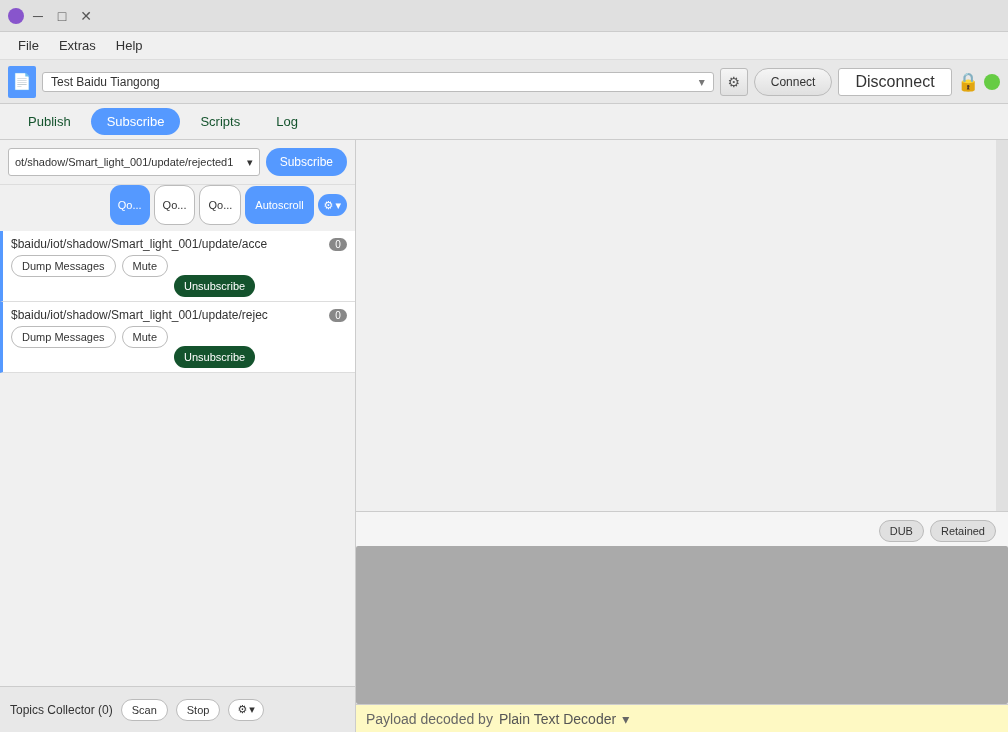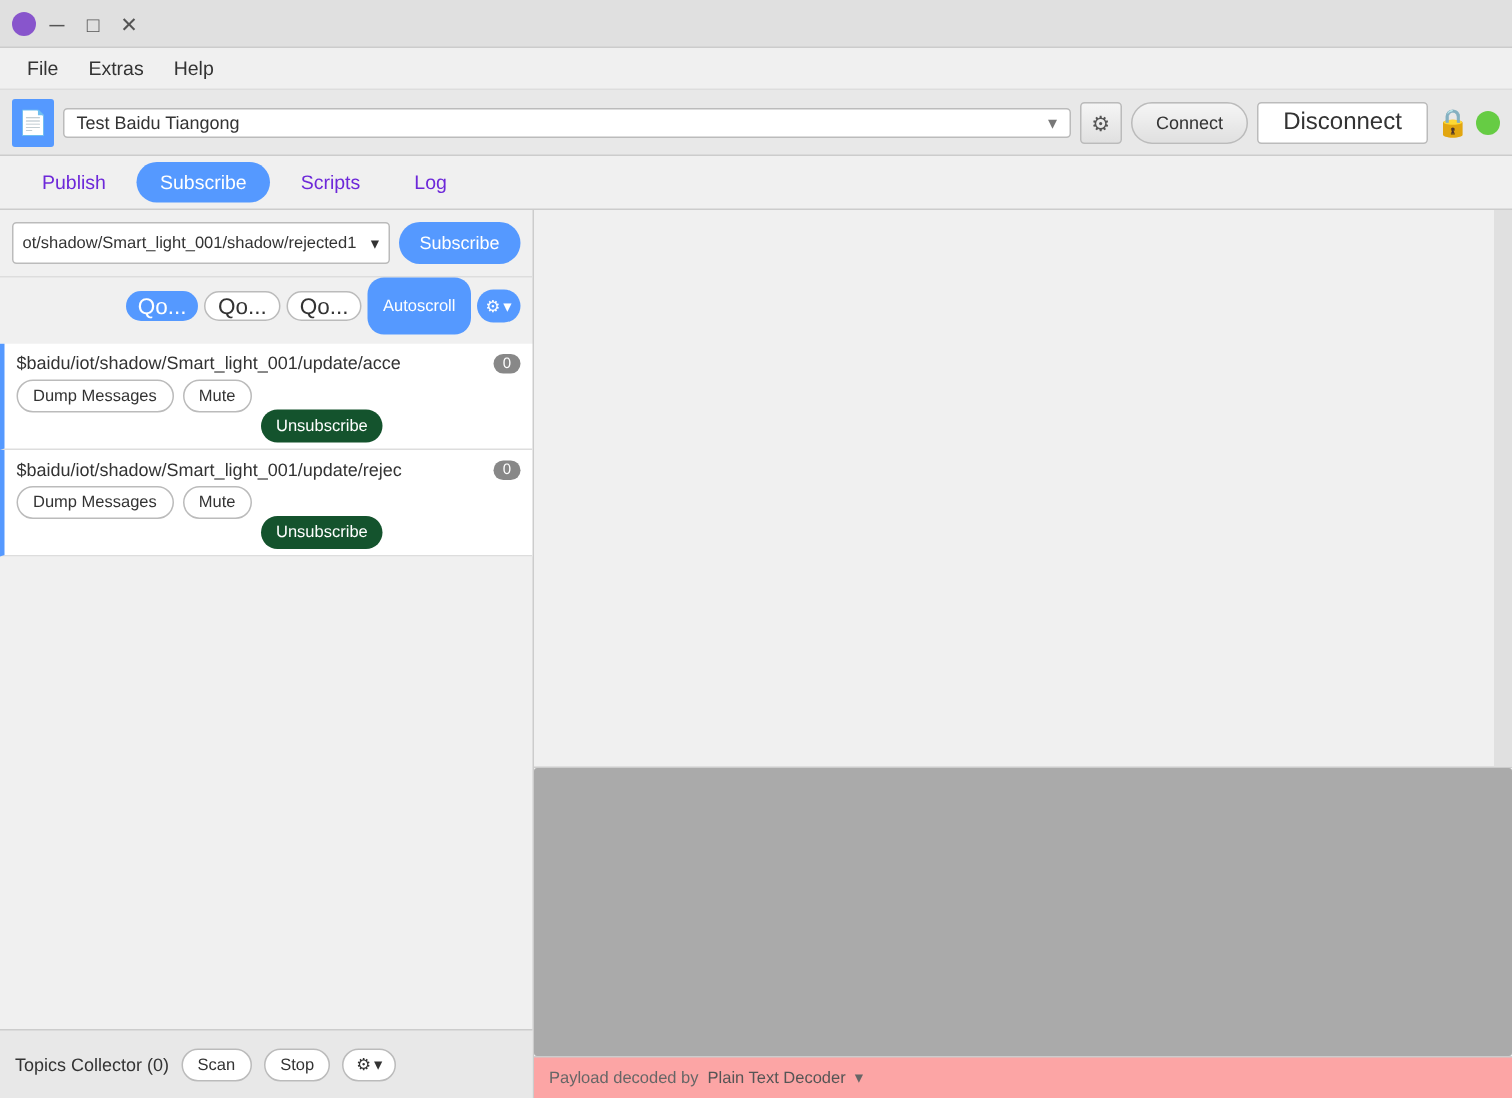--- a/index.html
+++ b/index.html
@@ -162,21 +162,21 @@
       display: flex;
       align-items: center;
       padding: 0 12px;
       border-bottom: 1px solid #ccc;
       gap: 4px;
     }
     .tab {
       padding: 6px 16px;
       cursor: pointer;
       font-size: 13px;
-      color: #6d28d9;
+      color: #14532d;
       border-radius: 3px;
     }
     .tab.active {
       background: #5599ff;
       color: white;
       border-radius: 14px;
     }
 
     
     .main-content {
@@ -218,27 +218,27 @@
       height: 28px;
       padding: 0 14px;
       background: #5599ff;
       border: none;
       border-radius: 14px;
       cursor: pointer;
       font-size: 12px;
       color: white;
     }
     .qos-btn {
-      height: 20px;
+      height: 40px;
       padding: 0 8px;
       background: #5599ff;
       border: none;
       border-radius: 11px;
       cursor: pointer;
-      font-size: 15px;
+      font-size: 11px;
       color: white;
     }
     .qos-btn.outline {
       background: white;
       border: 1px solid #bbb;
       color: #333;
     }
     .autoscroll-btn {
       height: 38px;
       padding: 0 10px;
@@ -413,27 +413,27 @@
       color: #333;
     }
     .message-content {
       flex: 1;
       background: #aaa;
       margin: 0 0 0 0;
       border-radius: 2px;
     }
     .payload-bar {
       height: 28px;
-      background: #fca5a5;
+      background: #fef9c3;
       border-top: 1px solid #ccc;
       display: flex;
       align-items: center;
       padding: 0 10px;
       gap: 6px;
-      font-size: 11px;
+      font-size: 14px;
       color: #666;
     }
     .watermark {
       font-size: 10px;
       color: #aaa;
       text-align: right;
       padding: 0 8px 2px;
     }
   </style>
 </head>
@@ -475,21 +475,21 @@
   <div class="tab">Scripts</div>
   <div class="tab">Log</div>
 </div>
 
 <div class="main-content">
 
   <div class="left-panel">
 
     <div class="subscribe-bar">
       <div class="subscribe-input">
-        <span style="font-size:11px;overflow:hidden;text-overflow:ellipsis;white-space:nowrap;max-width:260px;">ot/shadow/Smart_light_001/shadow/rejected1</span>
+        <span style="font-size:11px;overflow:hidden;text-overflow:ellipsis;white-space:nowrap;max-width:260px;">ot/shadow/Smart_light_001/update/rejected1</span>
         <span>▾</span>
       </div>
       <button class="btn-subscribe">Subscribe</button>
     </div>
 
     <div style="display:flex;align-items:center;padding:0 8px 6px;gap:4px;">
       <div style="margin-left:auto;display:flex;gap:4px;align-items:center;">
         <button class="qos-btn">Qo...</button>
         <button class="qos-btn outline">Qo...</button>
         <button class="qos-btn outline">Qo...</button>
@@ -539,20 +539,24 @@
     </div>
   </div>
 
   <div class="right-panel">
 
     <div class="right-top">
       <div class="right-scroll"></div>
     </div>
 
     <div class="right-bottom">
+      <div class="message-area-top">
+        <button class="msg-btn">DUB</button>
+        <button class="msg-btn">Retained</button>
+      </div>
       <div class="message-content"></div>
       <div class="payload-bar">
         <span>Payload decoded by</span>
         <span style="cursor:pointer;color:#555;">Plain Text Decoder</span>
         <span>▾</span>
       </div>
     </div>
   </div>
 </div>
 

